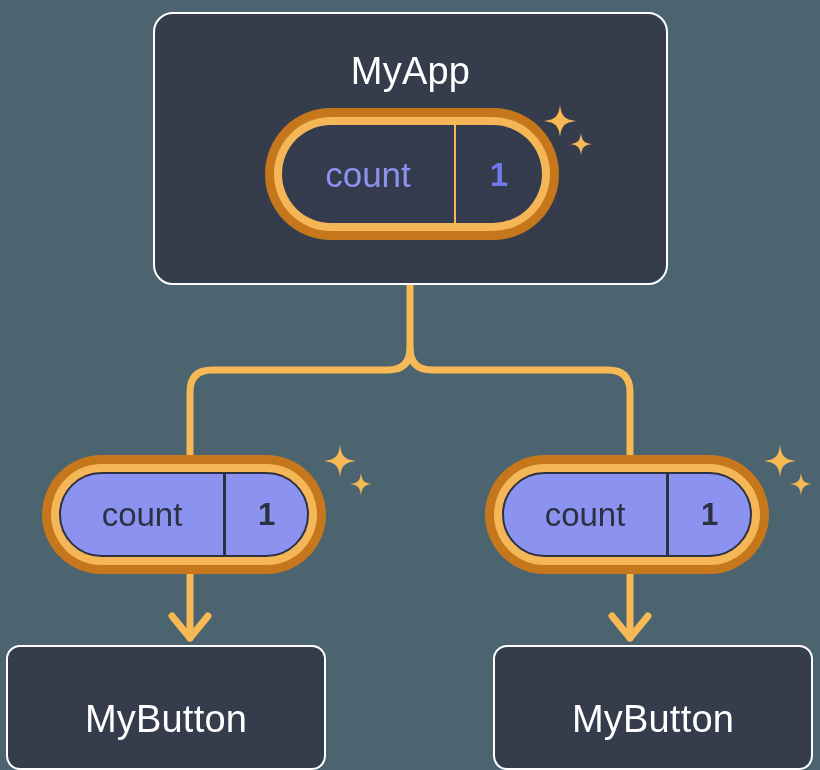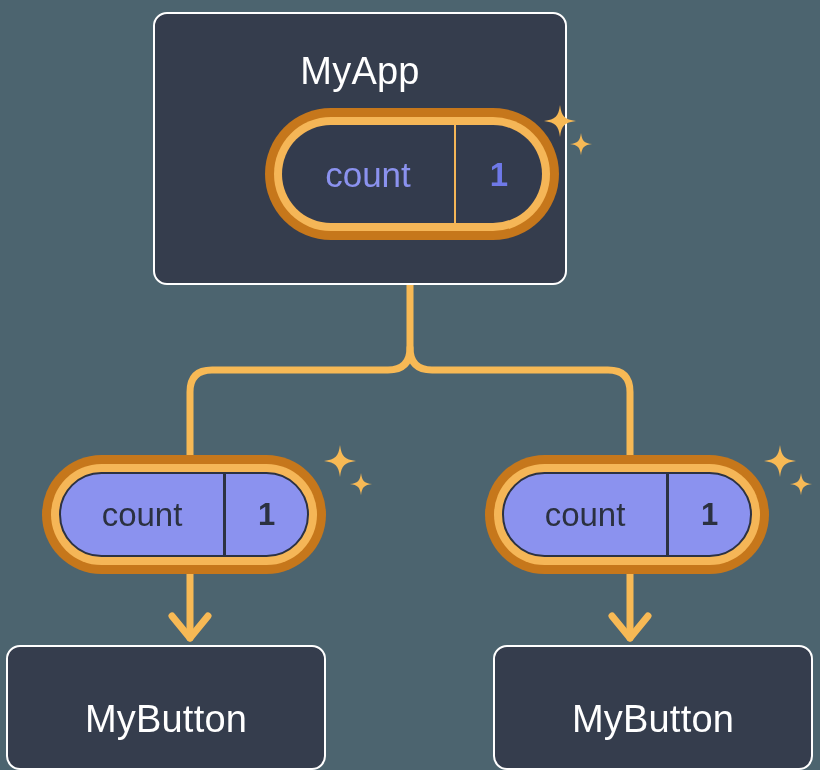--- a/index.html
+++ b/index.html
@@ -38,24 +38,24 @@
     background: #353d4d;
     border: 2px solid #ffffff;
     border-radius: 16px;
     display: flex;
     align-items: center;
     justify-content: center;
   }
   .component-box.root {
     left: 153px;
     top: 12px;
-    width: 414px;
+    width: 515px;
     height: 273px;
     align-items: flex-start;
-    border-radius: 14px;
+    border-radius: 20px;
   }
   .component-box.leaf {
     width: 320px;
     height: 125px;
     border-radius: 14px;
   }
   .component-box.leaf.left  { left: 6px;   top: 645px; }
   .component-box.leaf.right { left: 493px; top: 645px; }
 
   .box-title {

